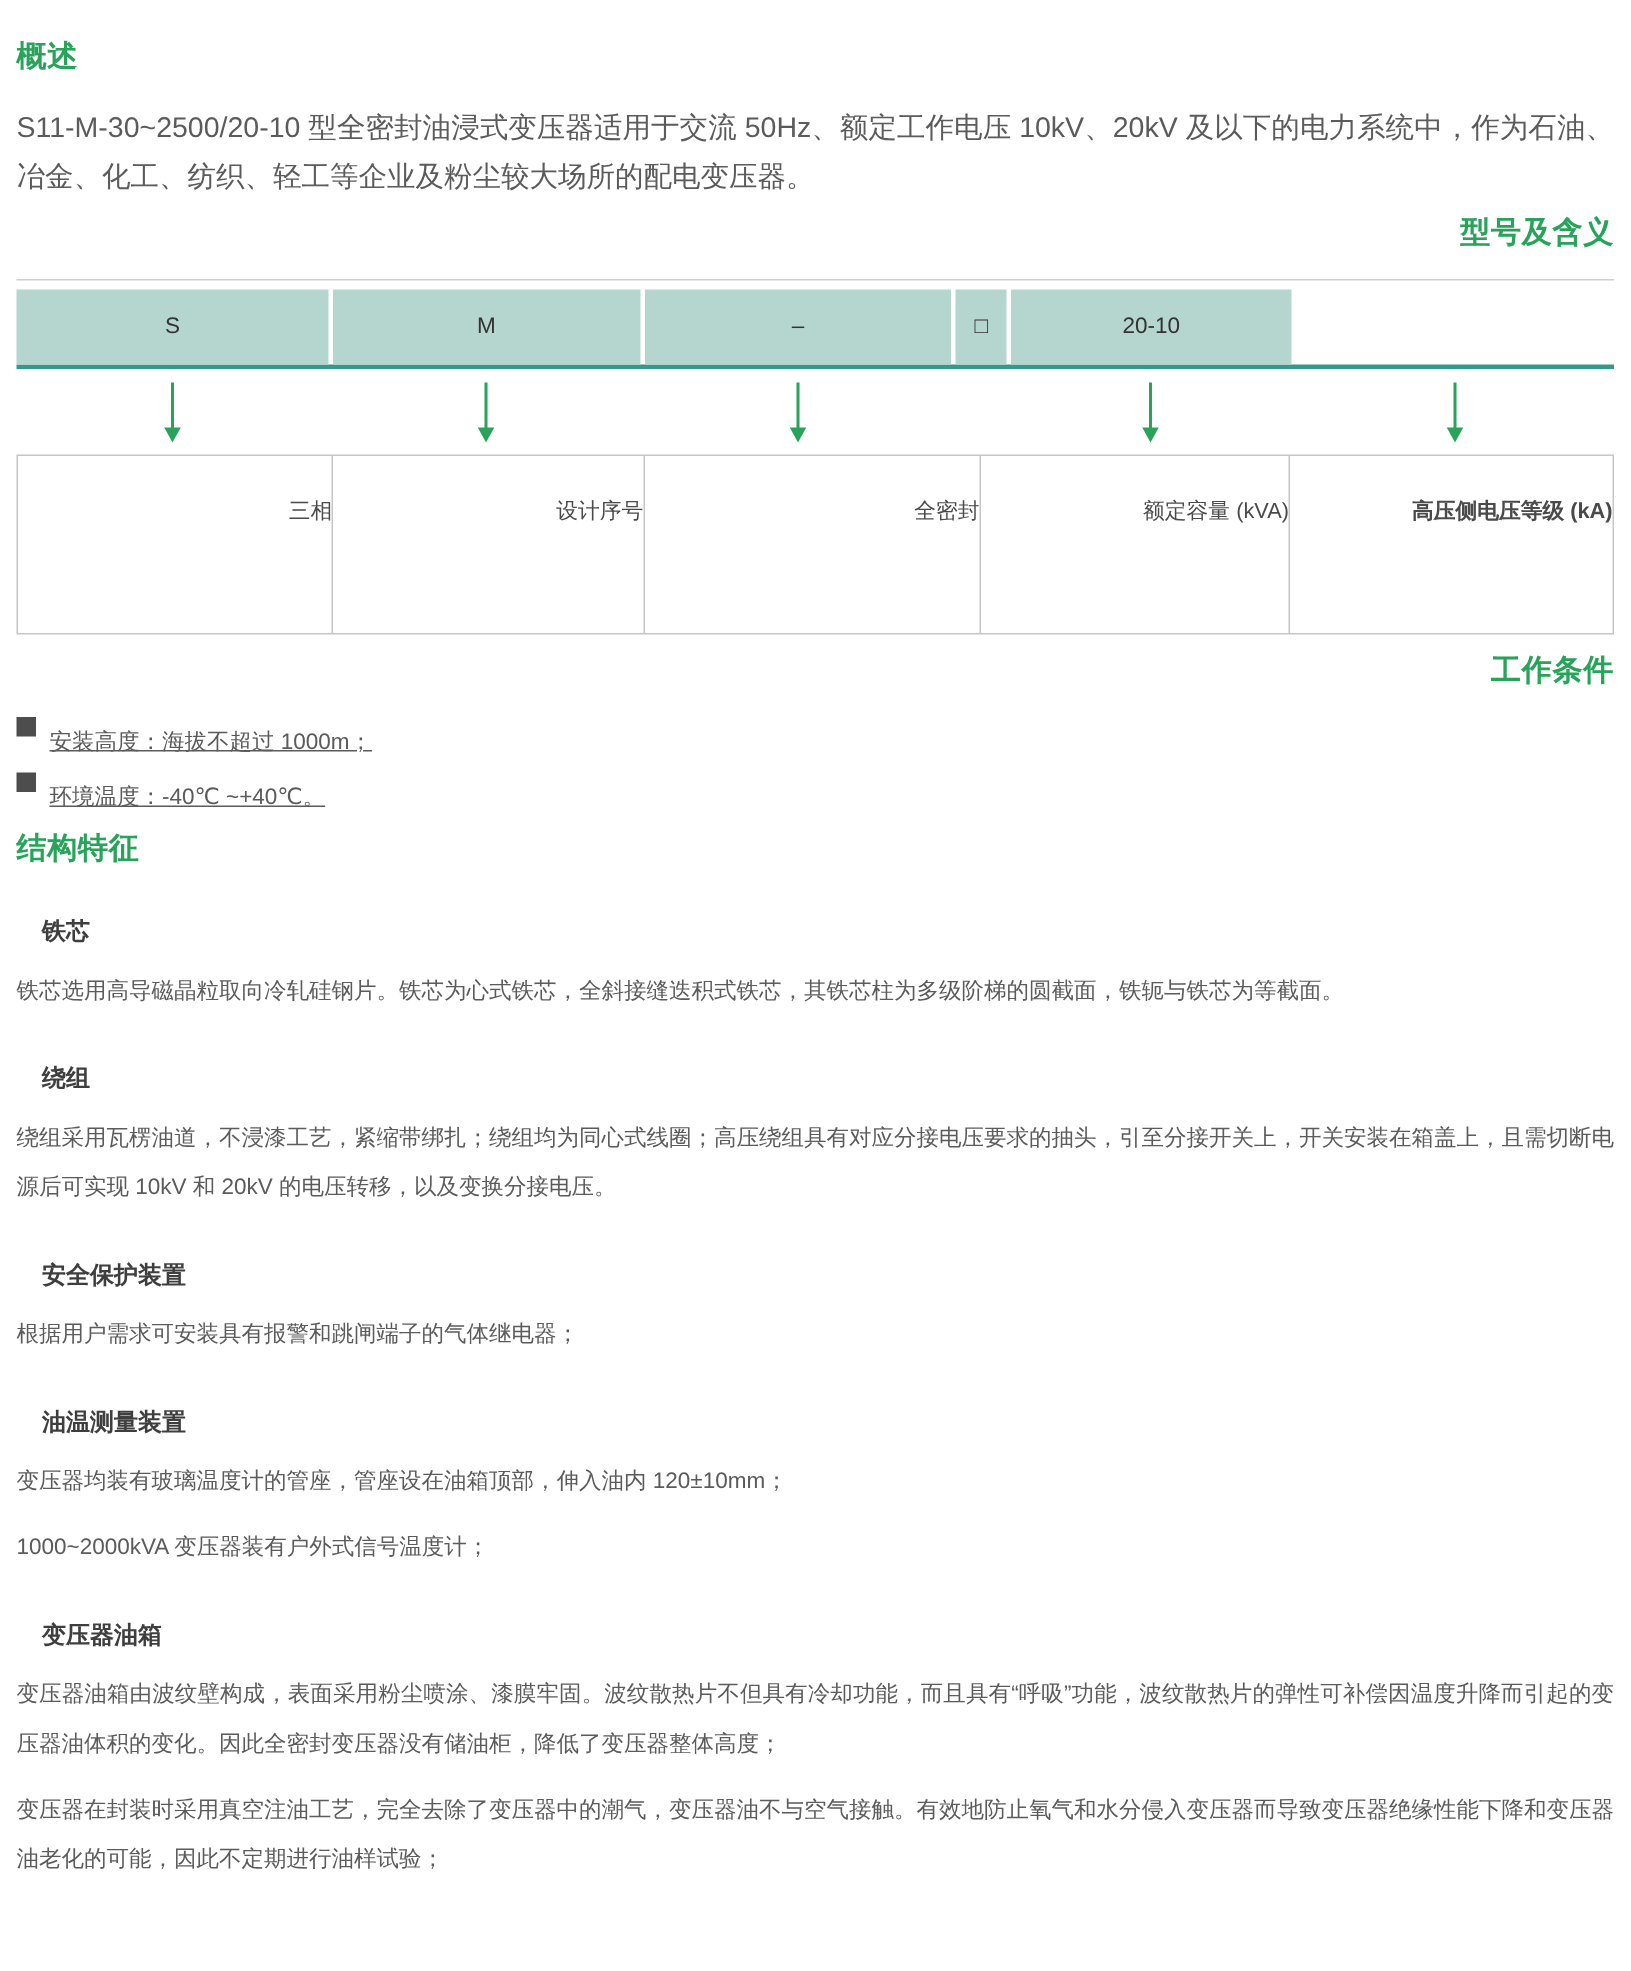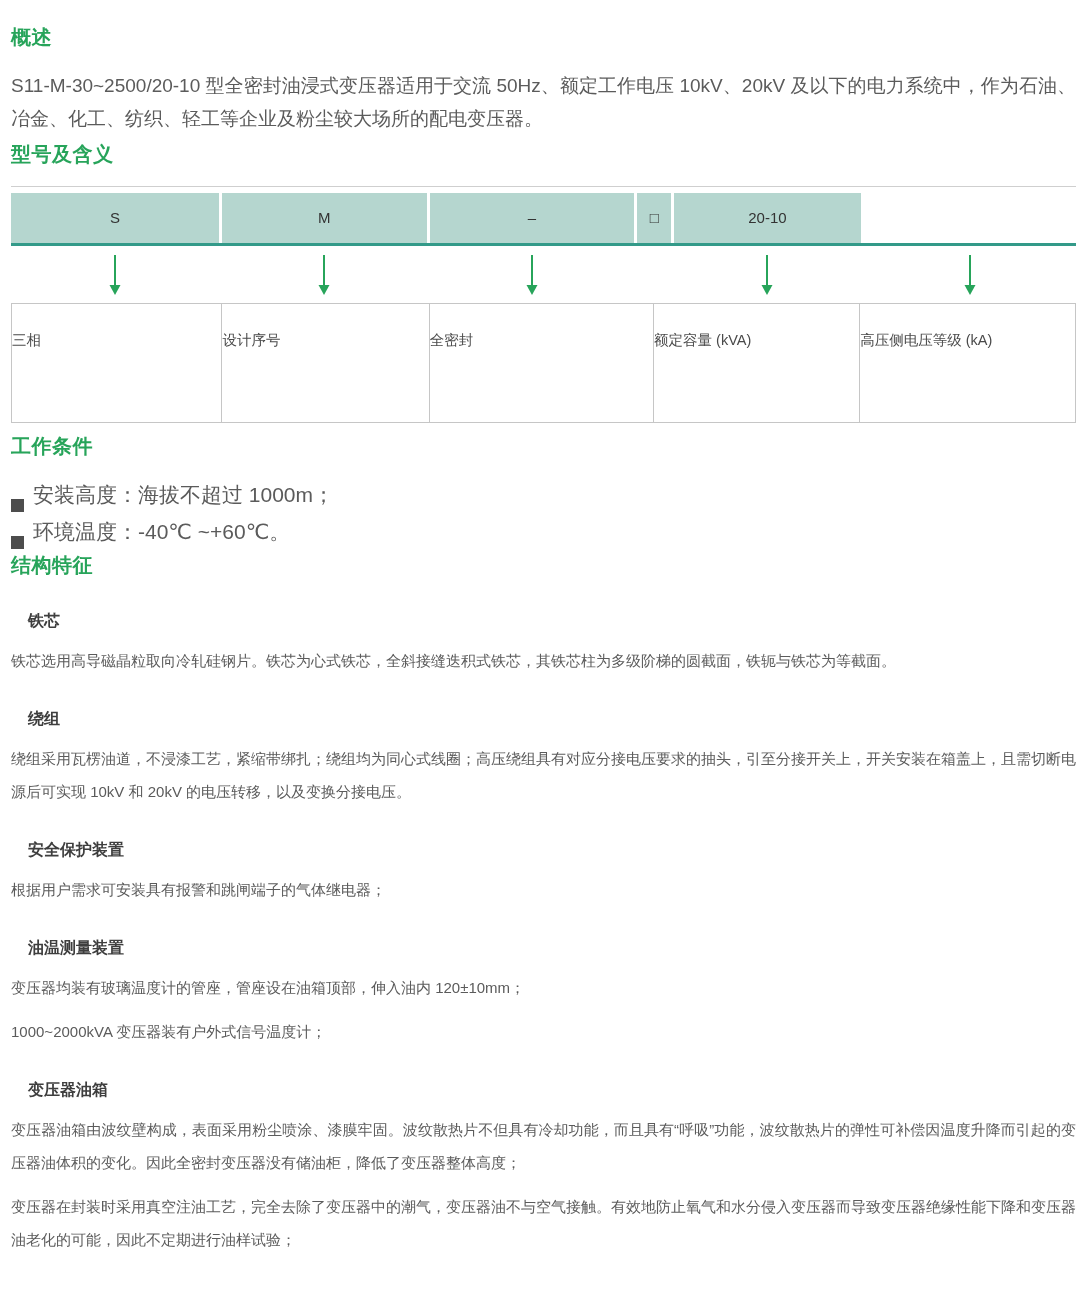--- a/index.html
+++ b/index.html
@@ -11,21 +11,21 @@
   }
   .page{padding:24px 11px 48px 11px;}
 
   h2.h-green{
     font-size:20px;
     font-weight:600;
     color:#27a45a;
     margin:0 0 18px 0;
     letter-spacing:.5px;
   }
-  .mt-section{margin-top:44px;}
+  .mt-section{margin-top:44px;text-align:right;}
   .mt-structure{margin-top:48px;}
 
   p.body-text{
     font-size:19px;
     line-height:33px;
     margin:0 0 6px 0;
     text-align:justify;
     color:#5b5b5b;
   }
 
@@ -54,35 +54,36 @@
   }
   .arrow-cell{display:flex;align-items:flex-start;justify-content:center;padding-top:8px;}
   .label-row{
     display:grid;
     grid-template-columns:19.8fr 19.5fr 21.1fr 19.4fr 20.2fr;
     border:1px solid #c6c6c6;
     height:118px;
   }
   .label-cell{
     border-right:1px solid #c6c6c6;
-    text-align:left;
+    text-align:right;
     padding-top:27px;
     font-size:14.5px;
     color:#4a4a4a;
   }
-  .label-cell:last-child{border-right:none;}
+  .label-cell:last-child{border-right:none;font-weight:bold;}
 
   
   .bullet-line{
-    font-size:21px;
+    font-size:15px;
     line-height:34px;
     margin:0 0 3px 0;
     color:#5b5b5b;
     display:flex;
-    align-items:flex-end;
+    align-items:flex-start;
+    text-decoration:underline;
   }
   .sq{
     width:13px;height:13px;
     background:#4d4d4d;
     display:inline-block;
     margin-right:9px;
     flex:0 0 auto;
   }
 
   
@@ -164,21 +165,21 @@
     </div>
   </div>
 
   <h2 class="h-green mt-section">工作条件</h2>
   <div class="bullet-line">
     <span class="sq"></span>
     <span>安装高度：海拔不超过 1000m；</span>
   </div>
   <div class="bullet-line">
     <span class="sq"></span>
-    <span>环境温度：-40℃ ~+60℃。</span>
+    <span>环境温度：-40℃ ~+40℃。</span>
   </div>
 
   <h2 class="h-green mt-structure">结构特征</h2>
 
   <h3 class="sub">铁芯</h3>
   <p class="sec-p">铁芯选用高导磁晶粒取向冷轧硅钢片。铁芯为心式铁芯，全斜接缝迭积式铁芯，其铁芯柱为多级阶梯的圆截面，铁轭与铁芯为等截面。</p>
 
   <h3 class="sub">绕组</h3>
   <p class="sec-p">绕组采用瓦楞油道，不浸漆工艺，紧缩带绑扎；绕组均为同心式线圈；高压绕组具有对应分接电压要求的抽头，引至分接开关上，开关安装在箱盖上，且需切断电源后可实现 10kV 和 20kV 的电压转移，以及变换分接电压。</p>
 

